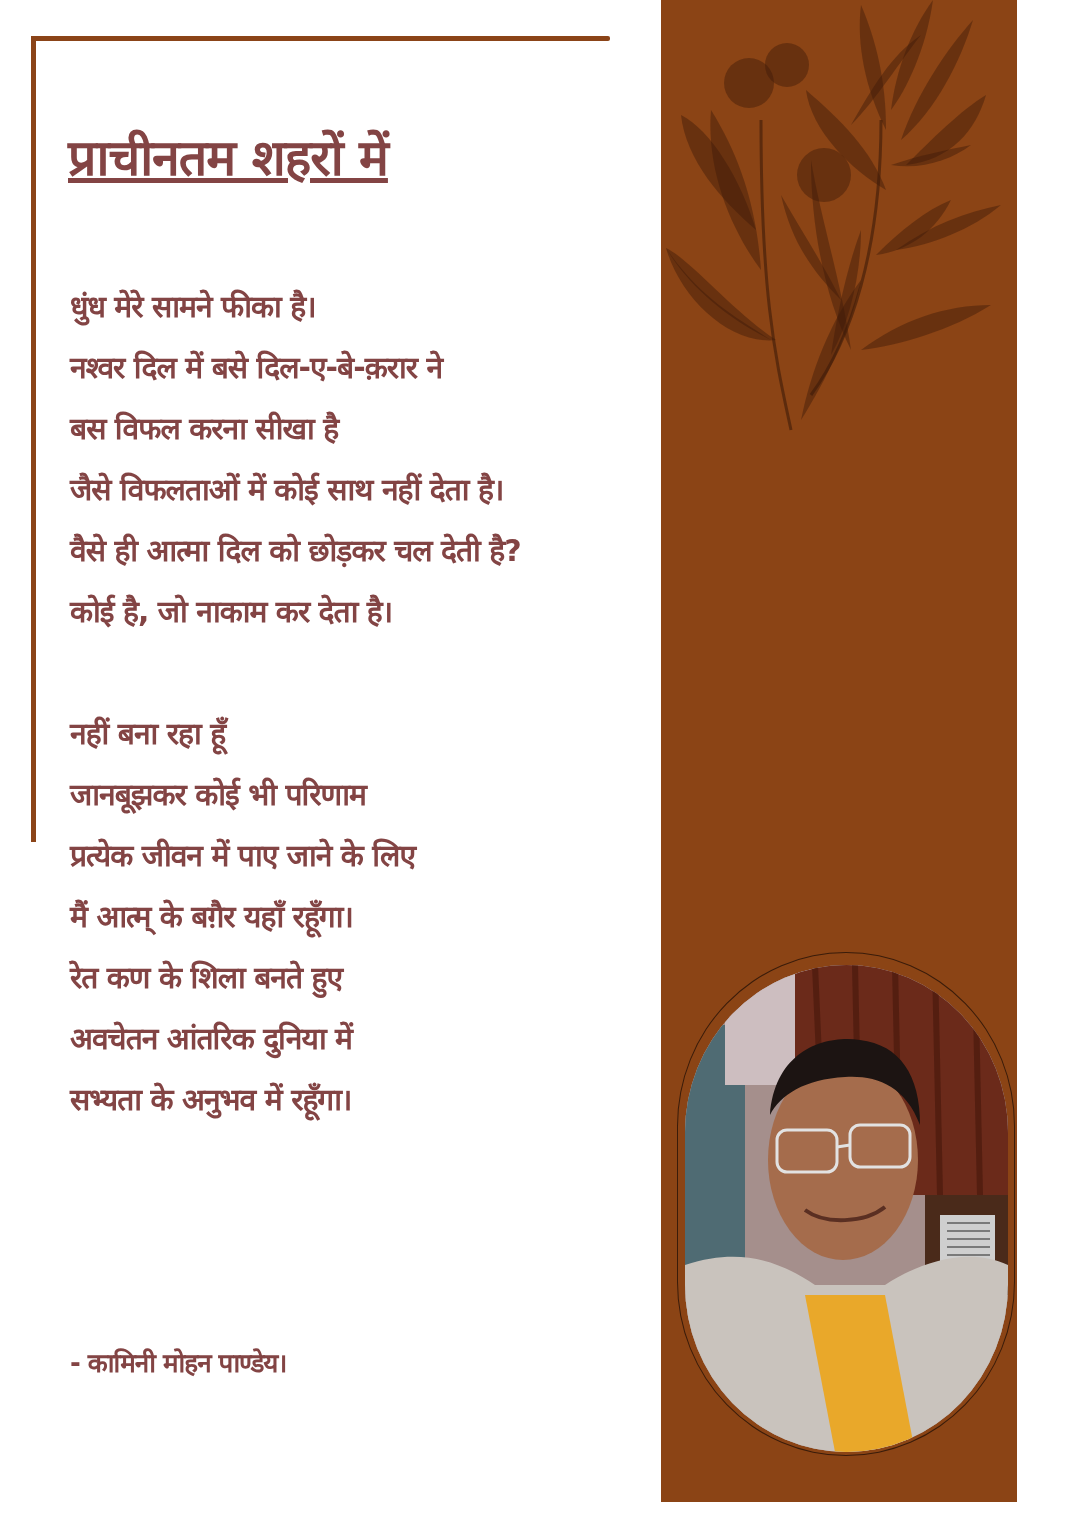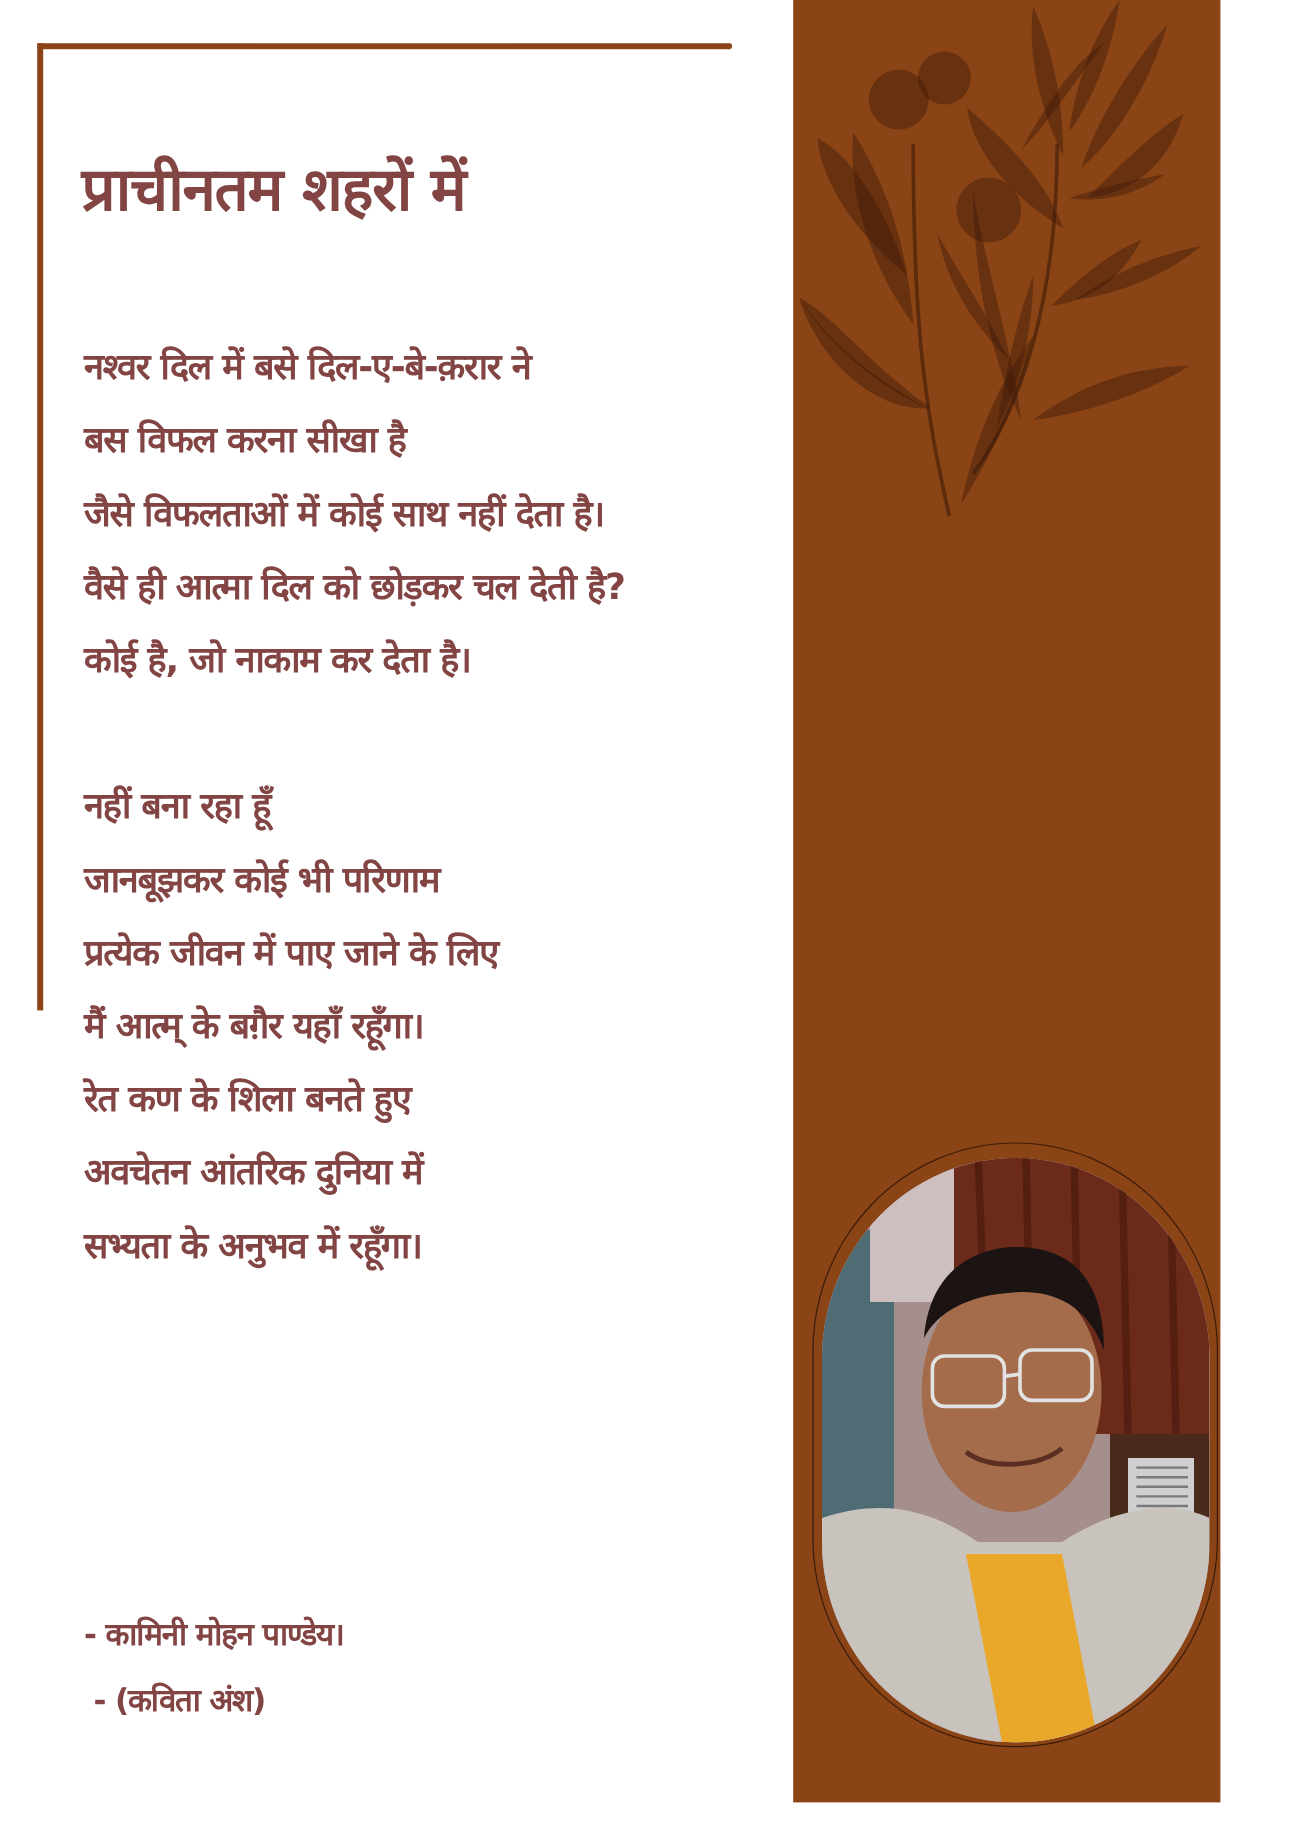--- a/index.html
+++ b/index.html
@@ -12,21 +12,21 @@
     position:absolute; left:31px; top:36px; width:579px; height:5px;
     background:#8b4418; border-radius:2px;
   }
   .frame-left {
     position:absolute; left:31px; top:36px; width:5px; height:806px;
     background:#8b4418;
   }
   .title {
     position:absolute; left:68px; top:128px;
     font-size:50px; font-weight:bold; color:#834444;
-    letter-spacing:-1px; white-space:nowrap; line-height:1.2;
+    letter-spacing:-1px; white-space:nowrap; line-height:1.2;text-decoration:underline;
   }
   .poem {
     position:absolute; left:70px; top:276px;
     color:#834444; font-size:30px; font-weight:bold;
     letter-spacing:-1px; line-height:61px;
   }
   .poem .line { white-space:nowrap; height:61px; }
   .poem .gap { height:61px; }
   .signature {
     position:absolute; left:70px; top:1336px;
@@ -52,38 +52,38 @@
 </style>
 </head>
 <body>
 
 <div class="frame-top"></div>
 <div class="frame-left"></div>
 
 <div class="title">प्राचीनतम शहरों में</div>
 
 <div class="poem">
+  <div class="line">धुंध मेरे सामने फीका है।</div>
   <div class="line">नश्वर दिल में बसे दिल-ए-बे-क़रार ने</div>
   <div class="line">बस विफल करना सीखा है</div>
   <div class="line">जैसे विफलताओं में कोई साथ नहीं देता है।</div>
   <div class="line">वैसे ही आत्मा दिल को छोड़कर चल देती है?</div>
   <div class="line">कोई है, जो नाकाम कर देता है।</div>
   <div class="gap"></div>
   <div class="line">नहीं बना रहा हूँ</div>
   <div class="line">जानबूझकर कोई भी परिणाम</div>
   <div class="line">प्रत्येक जीवन में पाए जाने के लिए</div>
   <div class="line">मैं आत्म् के बग़ैर यहाँ रहूँगा।</div>
   <div class="line">रेत कण के शिला बनते हुए</div>
   <div class="line">अवचेतन आंतरिक दुनिया में</div>
   <div class="line">सभ्यता के अनुभव में रहूँगा।</div>
 </div>
 
 <div class="signature">
   <div>- कामिनी मोहन पाण्डेय।</div>
-  <div class="sub">- (कविता अंश)</div>
 </div>
 
 <div class="panel">
   <svg class="leaves" viewBox="0 0 356 450">
     <g fill="#3d1a08" fill-opacity="0.45">
       <circle cx="88" cy="83" r="25"></circle>
       <circle cx="126" cy="65" r="22"></circle>
       <circle cx="163" cy="175" r="27"></circle>
       <path d="M130 430 C 115 360, 100 300, 100 120" stroke="#3d1a08" stroke-opacity="0.6" stroke-width="3" fill="none"></path>
       <path d="M150 395 C 190 340, 220 250, 220 120" stroke="#3d1a08" stroke-opacity="0.6" stroke-width="3" fill="none"></path>

